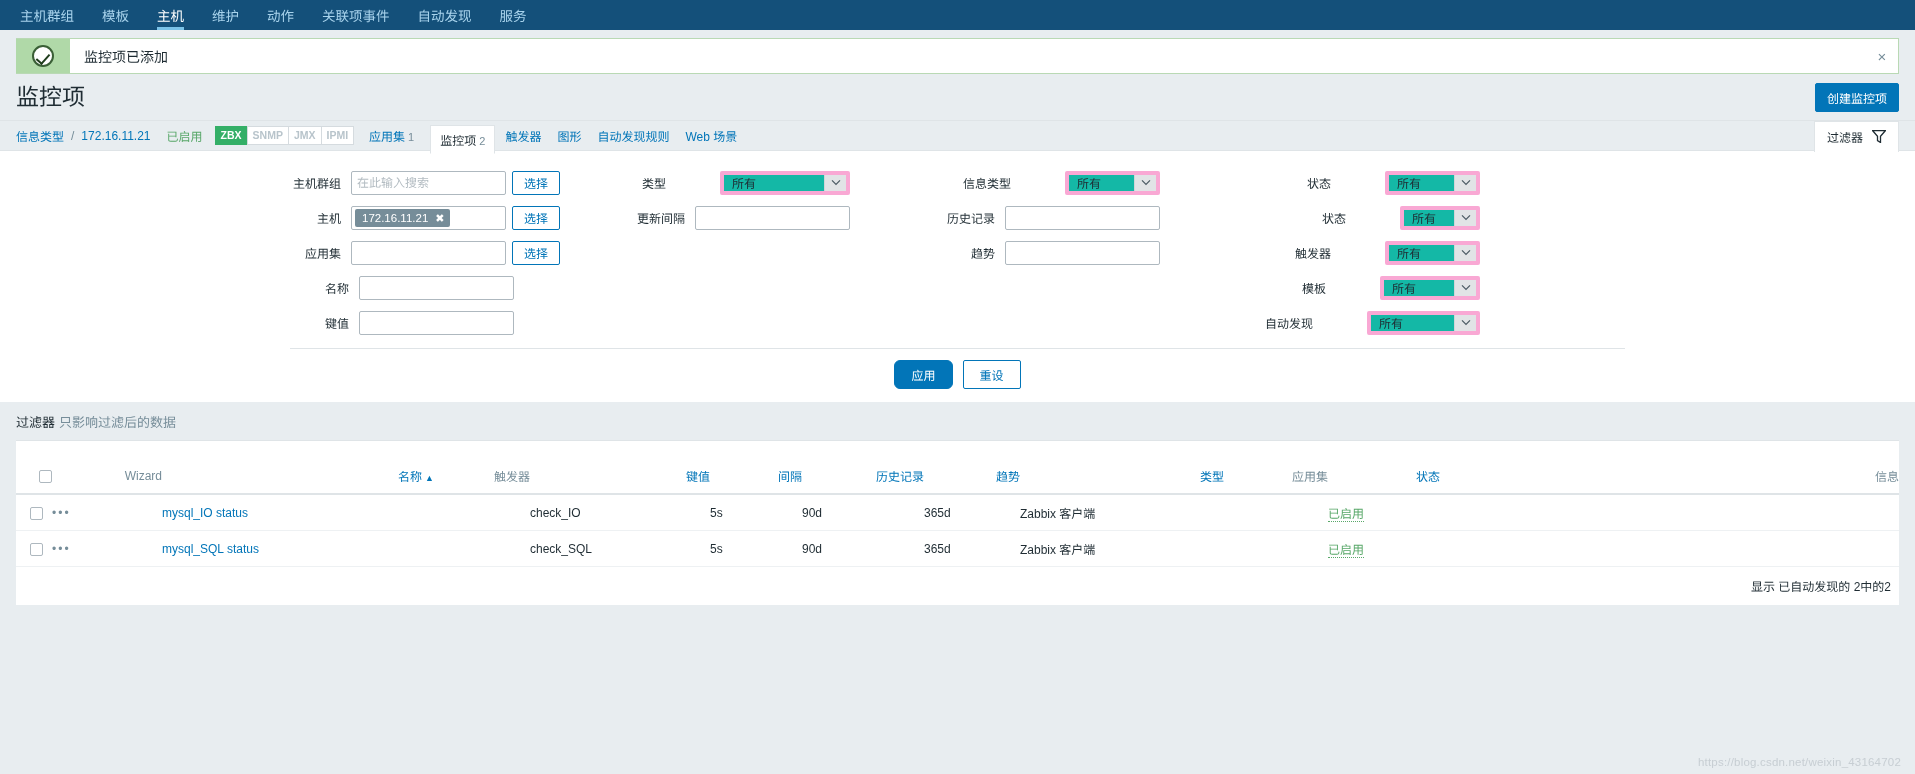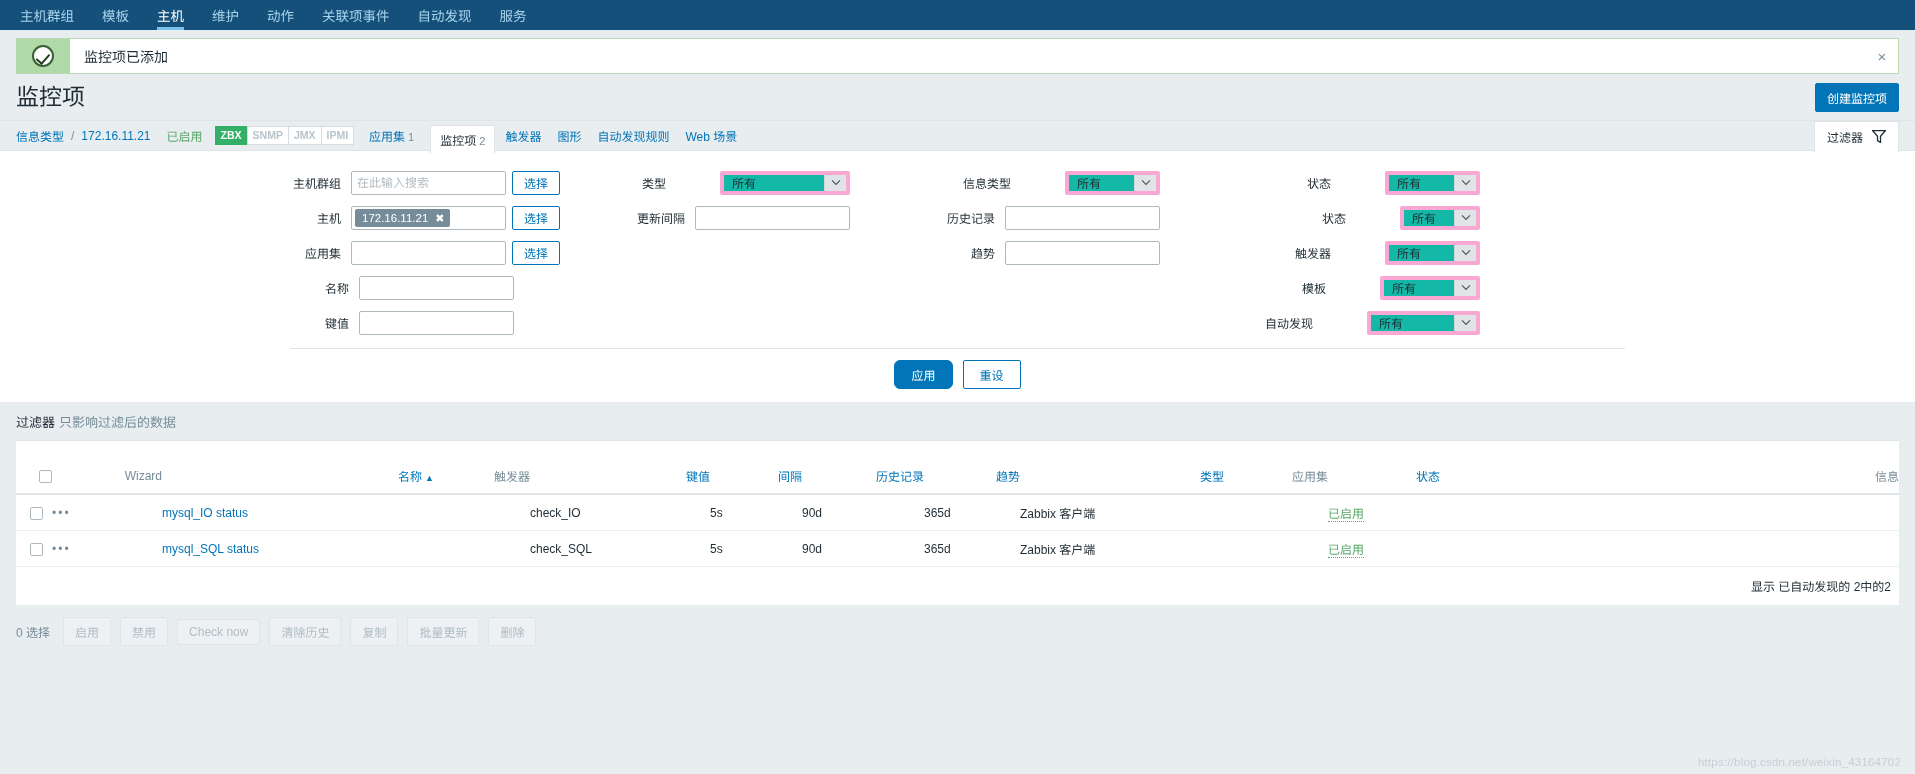--- a/index.html
+++ b/index.html
@@ -707,25 +707,15 @@
           <td class="c-type">Zabbix 客户端</td>
           <td class="c-app"></td>
           <td class="c-state"><span class="status-enabled">已启用</span></td>
           <td class="c-info"></td>
         </tr>
       </tbody>
     </table>
     <div class="table-footer">显示 已自动发现的 2中的2</div>
   </div>
 
-  <div class="footeractions">
-    <span class="sel-count">0 选择</span>
-    <button class="btn-dis">启用</button>
-    <button class="btn-dis">禁用</button>
-    <button class="btn-dis">Check now</button>
-    <button class="btn-dis">清除历史</button>
-    <button class="btn-dis">复制</button>
-    <button class="btn-dis">批量更新</button>
-    <button class="btn-dis">删除</button>
-  </div>
 
   <div class="watermark">https://blog.csdn.net/weixin_43164702</div>
 </div>
 
 </body></html>

